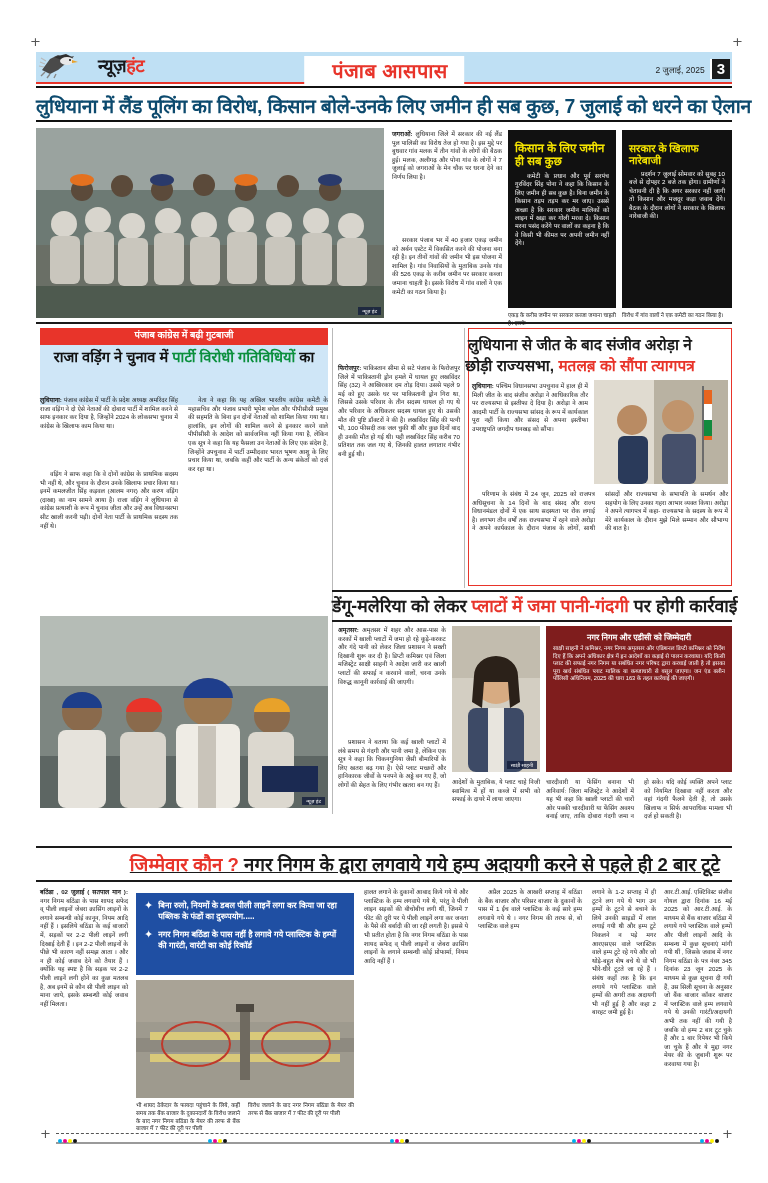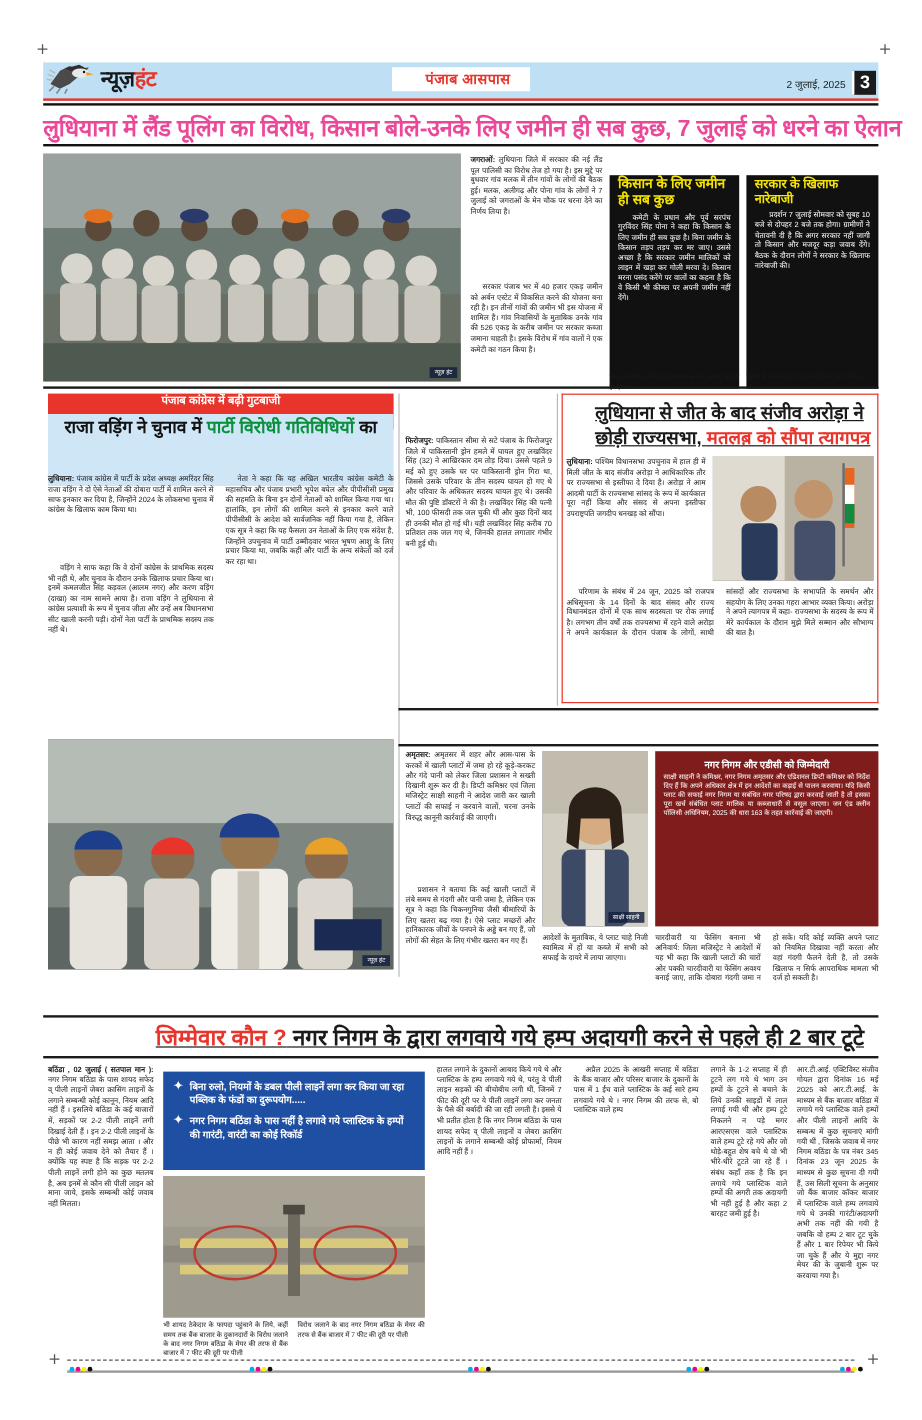--- a/index.html
+++ b/index.html
@@ -5,47 +5,47 @@
   html,body{margin:0;padding:0;background:#ffffff;}
   body{width:768px;height:1183px;font-family:"Liberation Sans","DejaVu Sans",sans-serif;color:#111;overflow:hidden;}
   .page{position:relative;width:768px;height:1183px;background:#fff;}
 
   
   .cmark{position:absolute;width:11px;height:11px;color:#555;font-size:13px;line-height:11px;text-align:center;font-family:"DejaVu Sans",sans-serif;}
   .cmark::before{content:"+";}
 
   
   .masthead{position:absolute;left:36px;top:52px;width:696px;height:30px;background:#bfe0f4;border-bottom:2px solid #e8342a;}
-  .logo-wrap{position:absolute;left:0;top:-4px;height:34px;display:flex;align-items:center;gap:2px;text-align:center;}
+  .logo-wrap{position:absolute;left:0;top:-4px;height:34px;display:flex;align-items:center;gap:16px;text-align:center;}
   .eagle{width:46px;height:30px;position:relative;}
   .eagle svg{display:block;}
   .logo-text{font-size:18px;font-weight:bold;letter-spacing:-.3px;white-space:nowrap;}
   .logo-text .b{color:#16181c;}
   .logo-text .r{color:#e8342a;}
   .mast-center{position:absolute;left:50%;transform:translateX(-50%);top:4px;background:#fff;padding:1px 16px;}
-  .mast-center span{color:#e8342a;font-size:12px;font-weight:bold;letter-spacing:.4px;margin-left:12px;}
+  .mast-center span{color:#e8342a;font-size:20px;font-weight:bold;letter-spacing:.4px;margin-left:12px;}
   .mast-right{position:absolute;right:2px;top:7px;display:flex;align-items:center;gap:5px;}
   .mast-date{font-size:8.5px;color:#222;}
   .pagenum{background:#1b1b1b;color:#fff;font-size:15px;font-weight:bold;line-height:1;padding:2px 5px 3px;border-left:2px solid #fff;}
 
   
-  .lead-head{position:absolute;left:36px;top:88px;width:696px;text-align:center;font-size:21px;font-weight:bold;color:#ec4899;letter-spacing:-.2px;white-space:nowrap;}
+  .lead-head{position:absolute;left:36px;top:88px;width:696px;text-align:center;font-size:21px;font-weight:bold;color:#0c4a6e;letter-spacing:-.2px;white-space:nowrap;}
   .rule-thick{position:absolute;left:36px;width:696px;height:2px;background:#111;}
 
   
   .col{position:absolute;font-size:6.2px;line-height:8.6px;text-align:justify;color:#1a1a1a;}
   .col b{font-weight:bold;}
   .tiny{font-size:5.6px;line-height:7.8px;}
 
   
   .photo{position:absolute;overflow:hidden;background:#8d8f90;}
   .photo .cap{position:absolute;right:3px;bottom:3px;background:rgba(20,30,60,.82);color:#fff;font-size:5px;padding:1px 4px;}
 
   
-  .blackbox{position:absolute;background:#111;color:#fff;padding:2px 7px;box-sizing:border-box;margin-top:16px;}
+  .blackbox{position:absolute;background:#111;color:#fff;padding:12px 7px;box-sizing:border-box;}
   .blackbox h3{margin:0 0 4px;font-size:11.5px;line-height:13px;color:#f5e400;font-weight:bold;}
   .blackbox p{margin:0;font-size:6.2px;line-height:8.4px;text-align:justify;color:#fff;}
   .blackbox p .ind{display:inline-block;width:12px;}
 
   
   .redstrip{position:absolute;background:#e8342a;color:#fff;text-align:center;font-weight:bold;font-size:9.5px;line-height:14px;}
   .bluehead{position:absolute;background:#cfe6f7;color:#111;font-weight:bold;text-align:center;}
 
   
   .vline{position:absolute;width:1px;background:#b9b9b9;}
@@ -234,21 +234,21 @@
     <b>फिरोजपुर:</b><span> पाकिस्तान सीमा से सटे पंजाब के फिरोजपुर जिले में पाकिस्तानी ड्रोन हमले में घायल हुए लखविंदर सिंह (32) ने आखिरकार दम तोड़ दिया। उससे पहले 9 मई को हुए उसके घर पर पाकिस्तानी ड्रोन गिरा था, जिससे उसके परिवार के तीन सदस्य घायल हो गए थे और परिवार के अधिकतर सदस्य घायल हुए थे। उसकी मौत की पुष्टि डॉक्टरों ने की है। लखविंदर सिंह की पत्नी भी, 100 फीसदी तक जल चुकी थीं और कुछ दिनों बाद ही उनकी मौत हो गई थी। यही लखविंदर सिंह करीब 70 प्रतिशत तक जल गए थे, जिनकी हालत लगातार गंभीर बनी हुई थी।</span>
   </div>
 
   <div class="vline" style="left:464px;top:328px;height:260px;"></div>
 
   <div class="redline" style="left:468px;top:328px;width:264px;height:1px;"></div>
   <div class="redline" style="left:468px;top:328px;width:1px;height:258px;"></div>
   <div class="redline" style="left:731px;top:328px;width:1px;height:258px;"></div>
   <div class="redline" style="left:468px;top:585px;width:264px;height:1px;"></div>
 
-  <div class="col" style="left:496px;top:334px;width:256px;font-size:15.4px;line-height:21px;font-weight:bold;text-align:left;text-decoration:underline;">
+  <div class="col" style="left:452px;top:334px;width:256px;font-size:15.4px;line-height:21px;font-weight:bold;text-align:center;">
     <span>लुधियाना से जीत के बाद संजीव अरोड़ा ने</span><br>
     <span>छोड़ी राज्यसभा, </span><span class="hl-red">मतलब़ को सौंपा त्यागपत्र</span>
   </div>
 
   <div class="photo" style="left:594px;top:380px;width:134px;height:104px;">
     <svg width="134" height="104" viewBox="0 0 134 104">
       <rect width="134" height="104" fill="#c9c3b4"></rect>
       <rect x="0" y="0" width="60" height="104" fill="#e0dbd0"></rect>
       <rect x="60" y="0" width="74" height="104" fill="#b9b2a2"></rect>
       <g>
@@ -267,20 +267,23 @@
   </div>
 
   <div class="col" style="left:472px;top:382px;width:116px;">
     <b>लुधियाना:</b><span> पश्चिम विधानसभा उपचुनाव में हाल ही में मिली जीत के बाद संजीव अरोड़ा ने आधिकारिक तौर पर राज्यसभा से इस्तीफा दे दिया है। अरोड़ा ने आम आदमी पार्टी के राज्यसभा सांसद के रूप में कार्यकाल पूरा नहीं किया और संसद से अपना इस्तीफा उपराष्ट्रपति जगदीप धनखड़ को सौंपा।</span>
   </div>
   <div class="col" style="left:472px;top:490px;width:256px;column-count:2;column-gap:10px;text-indent:10px;">
     <span>परिणाम के संबंध में 24 जून, 2025 को राजपत्र अधिसूचना के 14 दिनों के बाद संसद और राज्य विधानमंडल दोनों में एक साथ सदस्यता पर रोक लगाई है। लगभग तीन वर्षों तक राज्यसभा में रहने वाले अरोड़ा ने अपने कार्यकाल के दौरान पंजाब के लोगों, साथी सांसदों और राज्यसभा के सभापति के समर्थन और सहयोग के लिए उनका गहरा आभार व्यक्त किया। अरोड़ा ने अपने त्यागपत्र में कहा- राज्यसभा के सदस्य के रूप में मेरे कार्यकाल के दौरान मुझे मिले सम्मान और सौभाग्य की बात है।</span>
   </div>
 
   <div class="blackline" style="left:332px;top:590px;width:400px;height:1.5px;"></div>
+  <div class="col" style="left:332px;top:594px;width:400px;font-size:17.6px;line-height:24px;font-weight:bold;text-align:left;white-space:nowrap;">
+    <span>डेंगू-मलेरिया को लेकर </span><span class="hl-red">प्लाटों में जमा पानी-गंदगी</span><span> पर होगी कार्रवाई</span>
+  </div>
   <div class="blackline" style="left:332px;top:620px;width:400px;height:1.5px;"></div>
 
   <div class="col" style="left:338px;top:626px;width:108px;">
     <b>अमृतसर:</b><span> अमृतसर में शहर और आस-पास के करकों में खाली प्लाटों में जमा हो रहे कूड़े-करकट और गंदे पानी को लेकर जिला प्रशासन ने सख्ती दिखानी शुरू कर दी है। डिप्टी कमिश्नर एवं जिला मजिस्ट्रेट साक्षी साहनी ने आदेश जारी कर खाली प्लाटों की सफाई न करवाने वालों, चरना उनके विरुद्ध कानूनी कार्रवाई की जाएगी।</span>
   </div>
   <div class="col" style="left:338px;top:738px;width:108px;text-indent:10px;">
     <span>प्रशासन ने बताया कि कई खाली प्लाटों में लंबे समय से गंदगी और पानी जमा है, लेकिन एक सूत्र ने कहा कि चिकनगुनिया जैसी बीमारियों के लिए खतरा बढ़ गया है। ऐसे प्लाट मच्छरों और हानिकारक जीवों के पनपने के अड्डे बन गए हैं, जो लोगों की सेहत के लिए गंभीर खतरा बन गए हैं।</span>
   </div>
 
   <div class="photo" style="left:452px;top:626px;width:88px;height:146px;">

